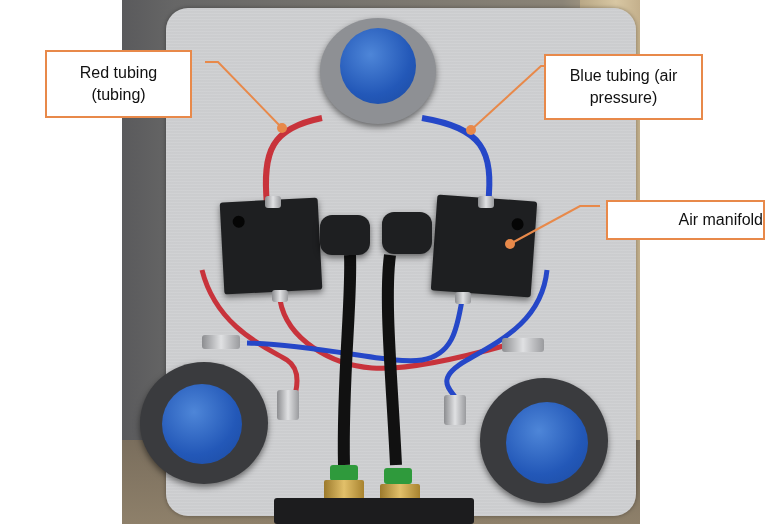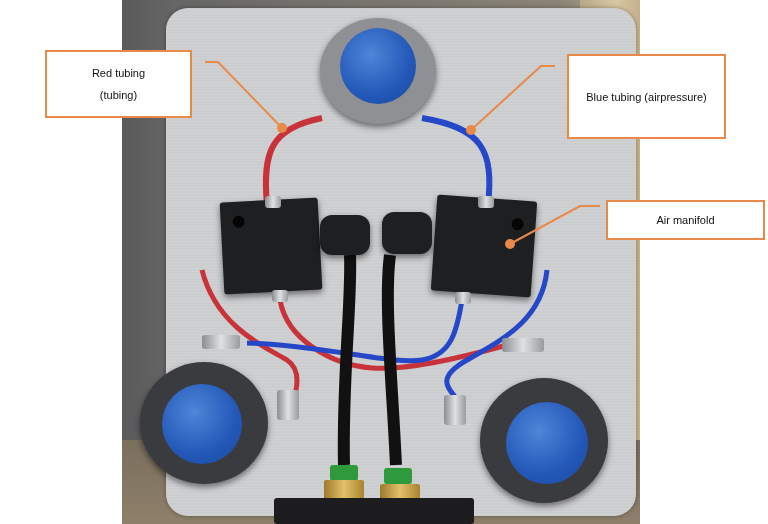--- a/index.html
+++ b/index.html
@@ -36,21 +36,21 @@
     .block { position: absolute; background: #1e1f21; border-radius: 3px; box-shadow: 0 3px 6px rgba(0,0,0,0.5); }
     .hole { position: absolute; width: 12px; height: 12px; border-radius: 50%; background: #050505; }
     .fitting { position: absolute; background: linear-gradient(90deg,#8c8d90,#e0e1e3,#9a9b9e); border-radius: 3px; }
     .brass { position: absolute; background: linear-gradient(90deg,#9c7a2c,#e2c06a,#a8832f); border-radius: 2px; }
     .green { position: absolute; background: #2f9a3c; border-radius: 3px; }
     .bar { position: absolute; background: #1c1c1e; border-radius: 3px; }
     svg.tubes { position: absolute; left: 0; top: 0; }
 
     .callout {
       position: absolute; background: #ffffff; border: 2px solid #e8894a;
-      color: #111; font-size: 11px; line-height: 22px; text-align: center;
+      color: #111; font-size: 16px; line-height: 22px; text-align: center;
       display: flex; align-items: center; justify-content: center; box-sizing: border-box;
       font-family: "Liberation Sans", "DejaVu Sans", sans-serif;
     }
     svg.leaders { position: absolute; left: 0; top: 0; pointer-events: none; }
   </style>
 </head>
 <body>
 
 <div class="photo">
   <div class="wood"></div>
@@ -116,19 +116,19 @@
   <polyline points="555,66 541,66 471,130" stroke="#e8894a" stroke-width="2" fill="none"></polyline>
   <circle cx="471" cy="130" r="5" fill="#e8894a"></circle>
   <polyline points="600,206 580,206 510,244" stroke="#e8894a" stroke-width="2" fill="none"></polyline>
   <circle cx="510" cy="244" r="5" fill="#e8894a"></circle>
 </svg>
 
 <div class="callout" style="left:45px;top:50px;width:147px;height:68px;flex-direction:column;">
   <span>Red tubing</span>
   <span>(tubing)</span>
 </div>
-<div class="callout" style="left:567px;top:54px;width:159px;height:85px;flex-direction:row;">
+<div class="callout" style="left:544px;top:54px;width:159px;height:66px;flex-direction:column;">
   <span>Blue tubing (air</span>
   <span>pressure)</span>
 </div>
-<div class="callout" style="left:606px;top:200px;width:159px;height:40px;">
+<div class="callout" style="left:606px;top:200px;width:159px;height:40px;justify-content:flex-end;">
   <span>Air manifold</span>
 </div>
 
 </body></html>

